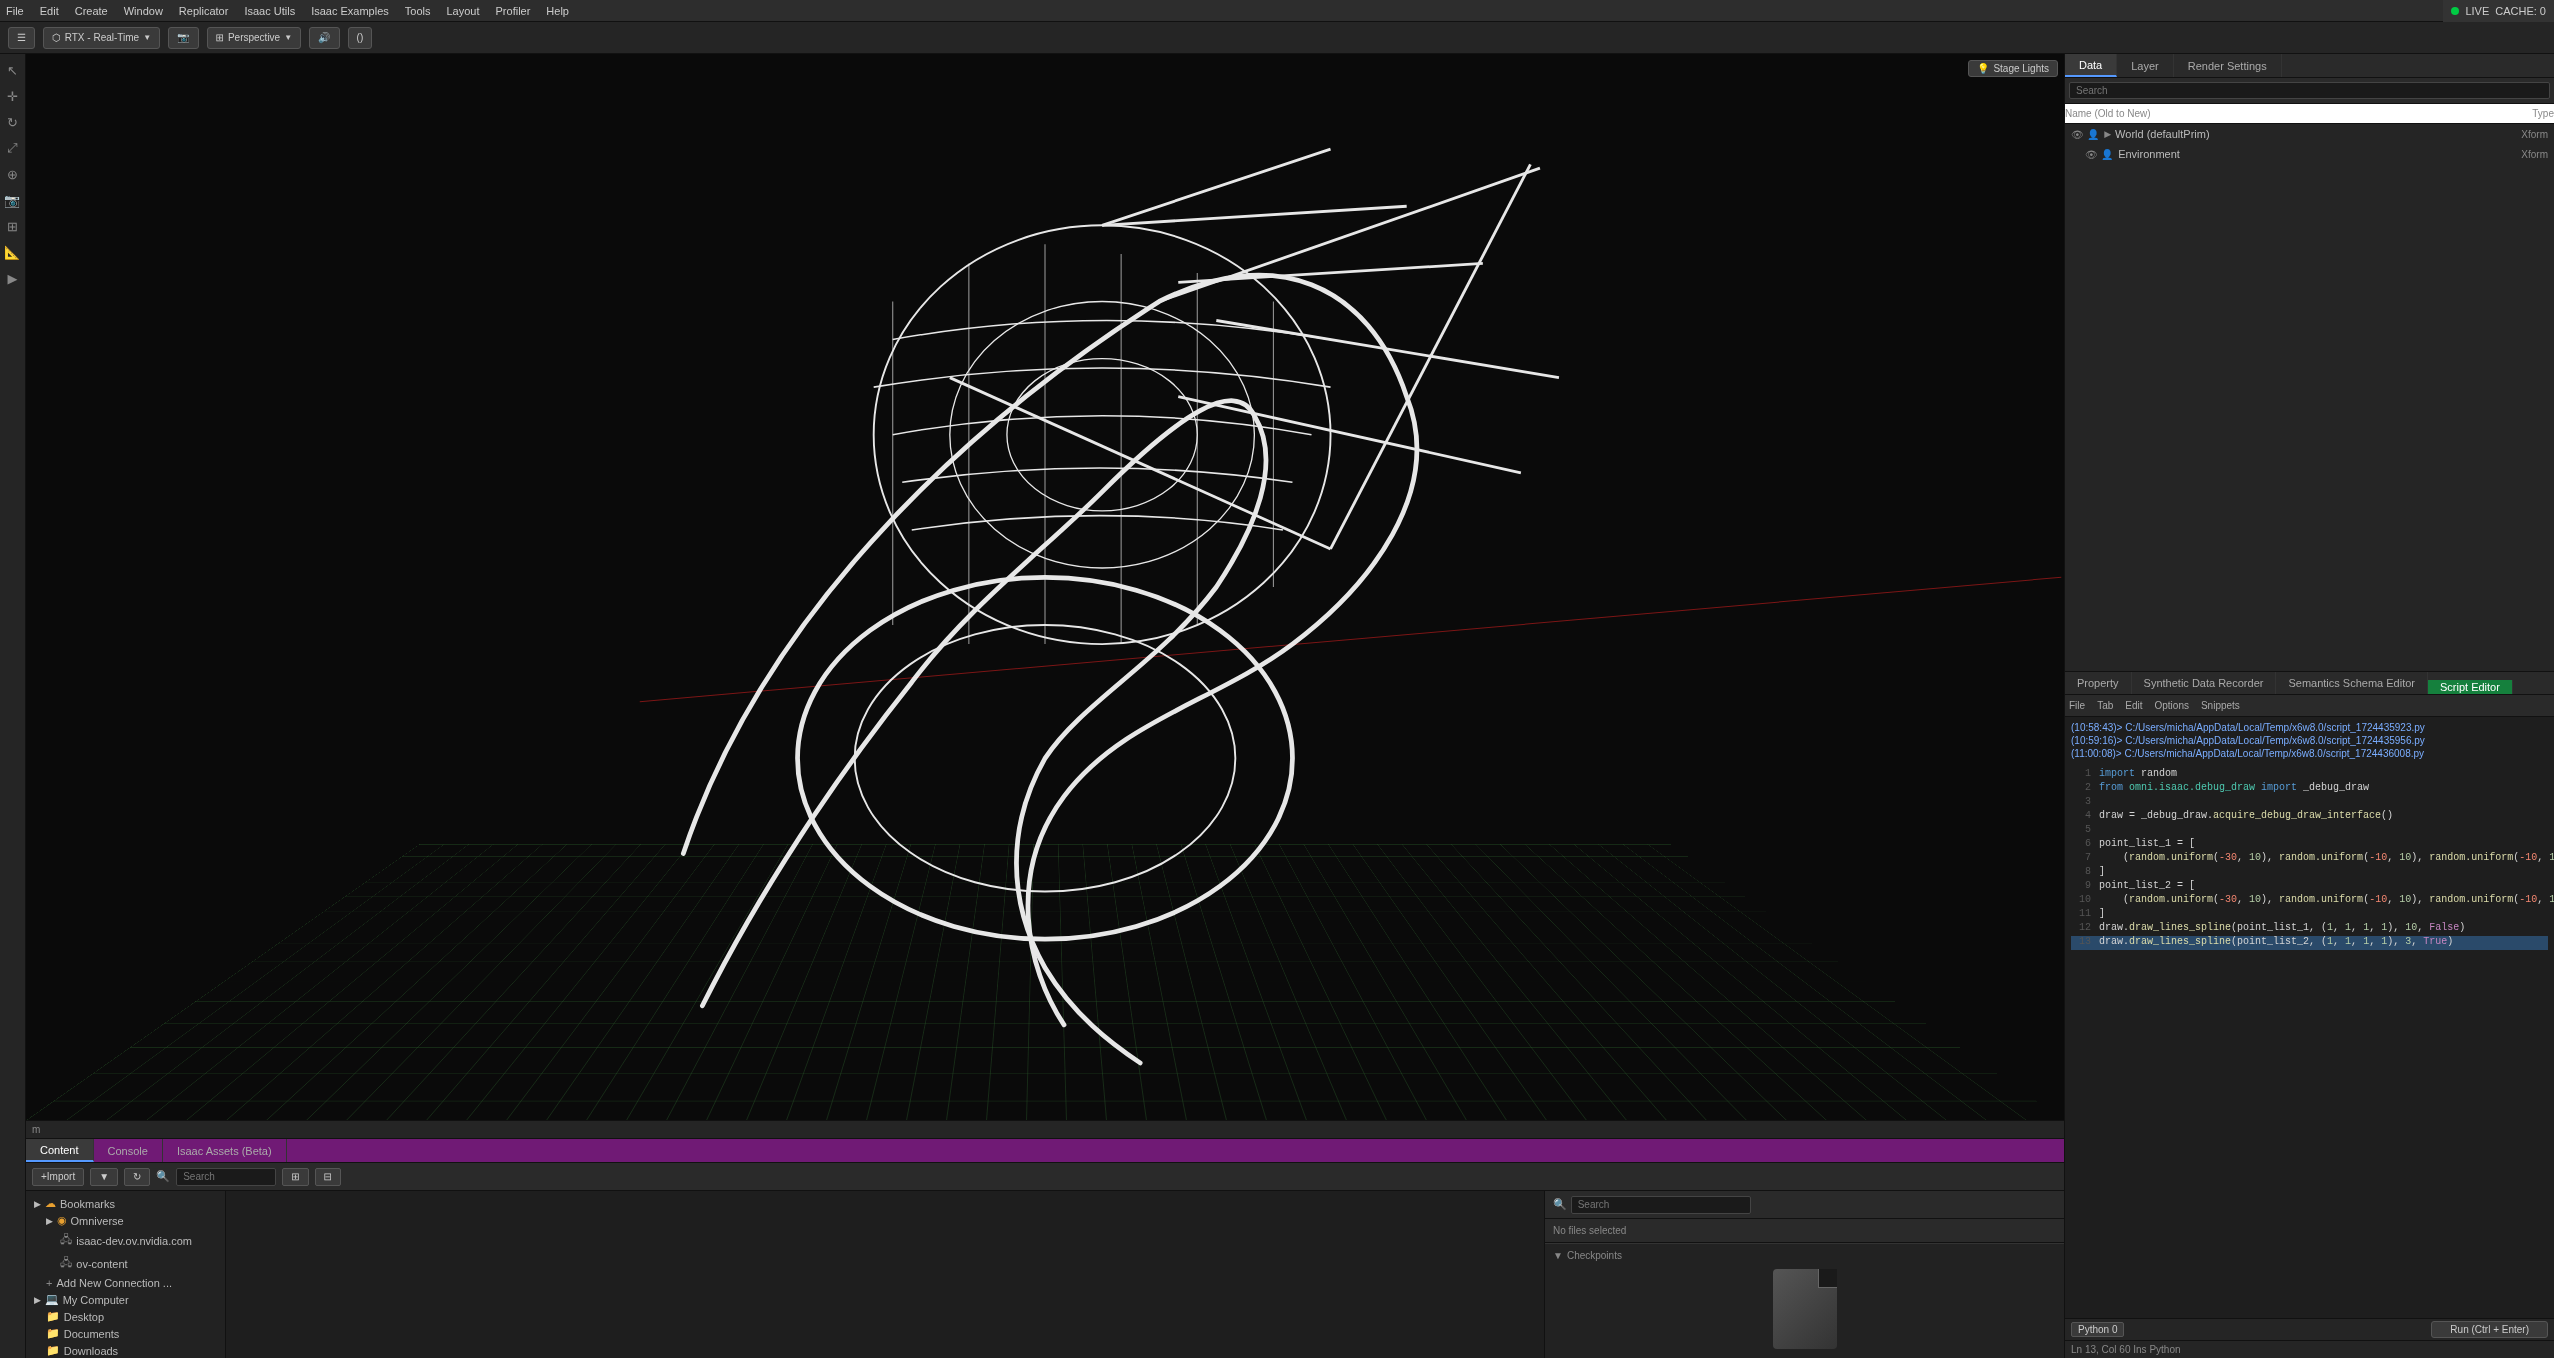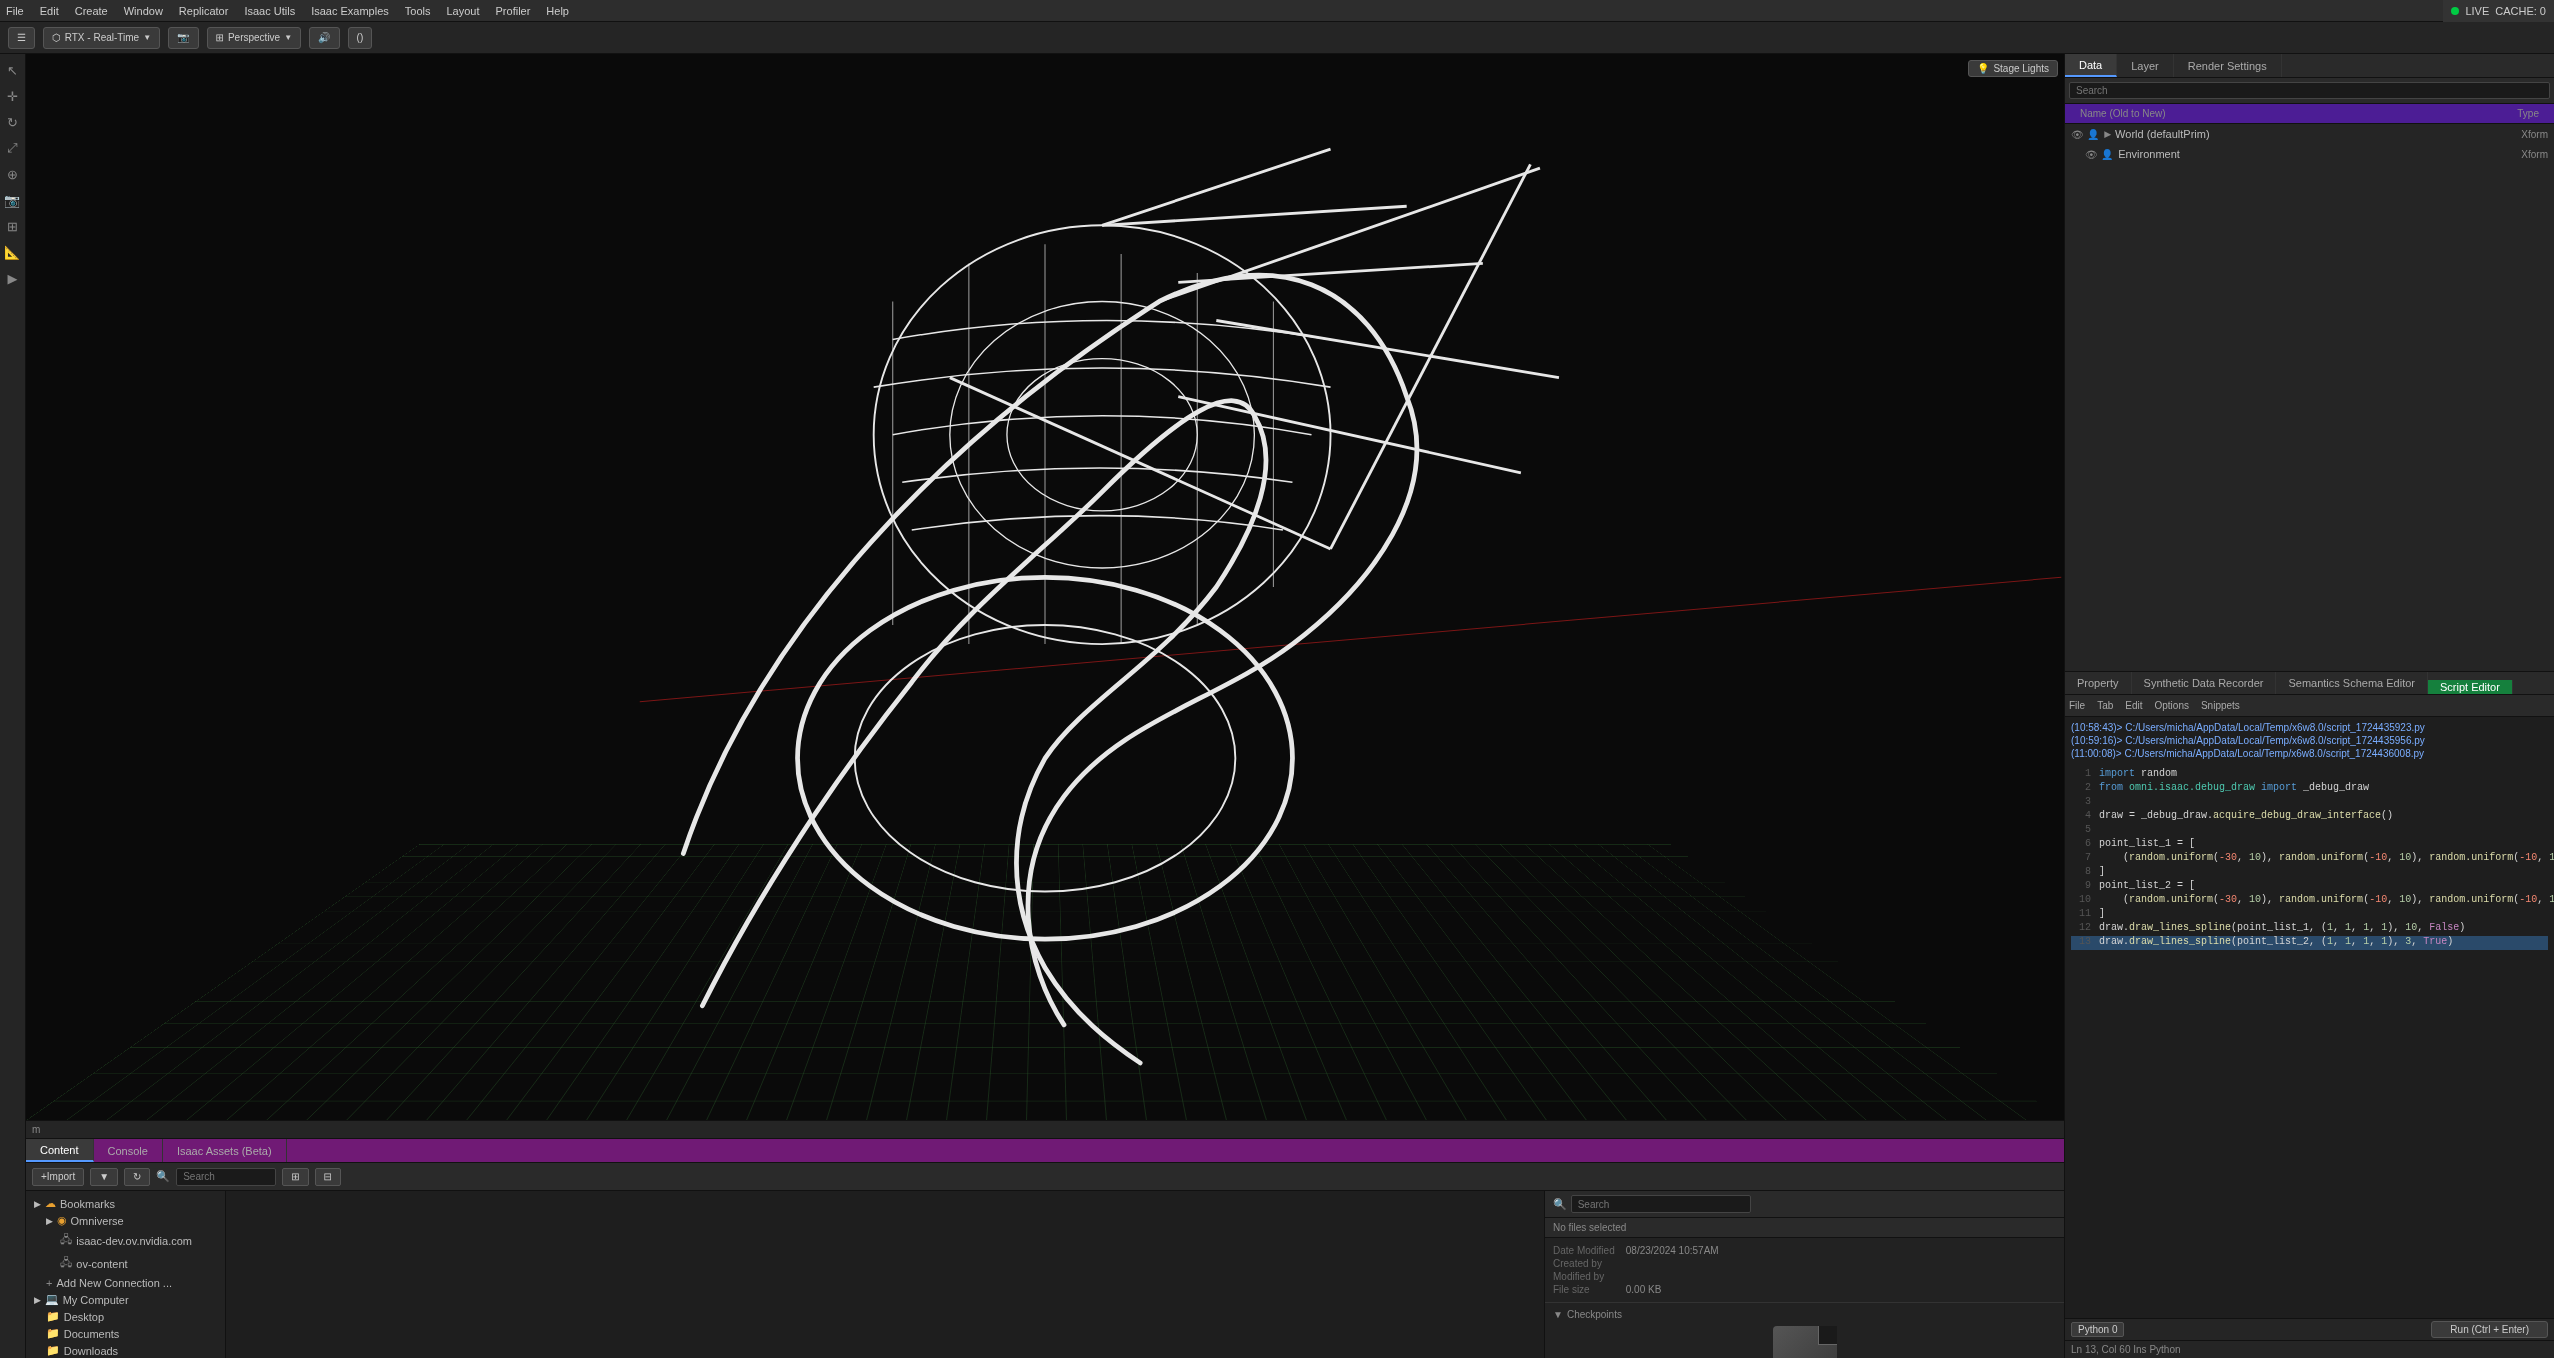--- a/index.html
+++ b/index.html
@@ -217,23 +217,23 @@
       border-radius: 2px;
       color: #ccc;
       padding: 2px 6px;
       font-size: 10px;
       outline: none;
     }
 
     
     #stage-col-headers {
       display: flex;
-      background: #4c1d95;
-      border-bottom: 1px solid #111;
-      padding: 2px 15px;
+      background: #ffffff;
+      border-bottom: 1px solid #111;
+      padding: 2px 0;
       font-size: 10px;
       color: #888;
       height: 20px;
       align-items: center;
     }
     #stage-col-headers .col-name { flex: 1; }
     #stage-col-headers .col-type { width: 80px; text-align: right; }
 
     
     #stage-tree {
@@ -784,38 +784,20 @@
         <div id="file-panel">
           <div id="file-panel-header">
             <div class="file-panel-search">
               <span style="color:#888;">🔍</span>
               <input class="file-search-input" type="text" placeholder="Search" style="">
             </div>
           </div>
           <div id="file-status">
             <span>No files selected</span>
           </div>
-          <div id="file-details">
-            <div class="file-detail-row">
-              <span class="file-detail-label">Date Modified</span>
-              <span>08/23/2024 10:57AM</span>
-            </div>
-            <div class="file-detail-row">
-              <span class="file-detail-label">Created by</span>
-              <span></span>
-            </div>
-            <div class="file-detail-row">
-              <span class="file-detail-label">Modified by</span>
-              <span></span>
-            </div>
-            <div class="file-detail-row">
-              <span class="file-detail-label">File size</span>
-              <span>0.00 KB</span>
-            </div>
-          </div>
           <div id="checkpoints-section">
             <div class="section-header">
               <span>▼</span>
               <span>Checkpoints</span>
             </div>
           </div>
           <div id="file-icon-area">
             <div class="file-icon-big"></div>
 
           </div>

